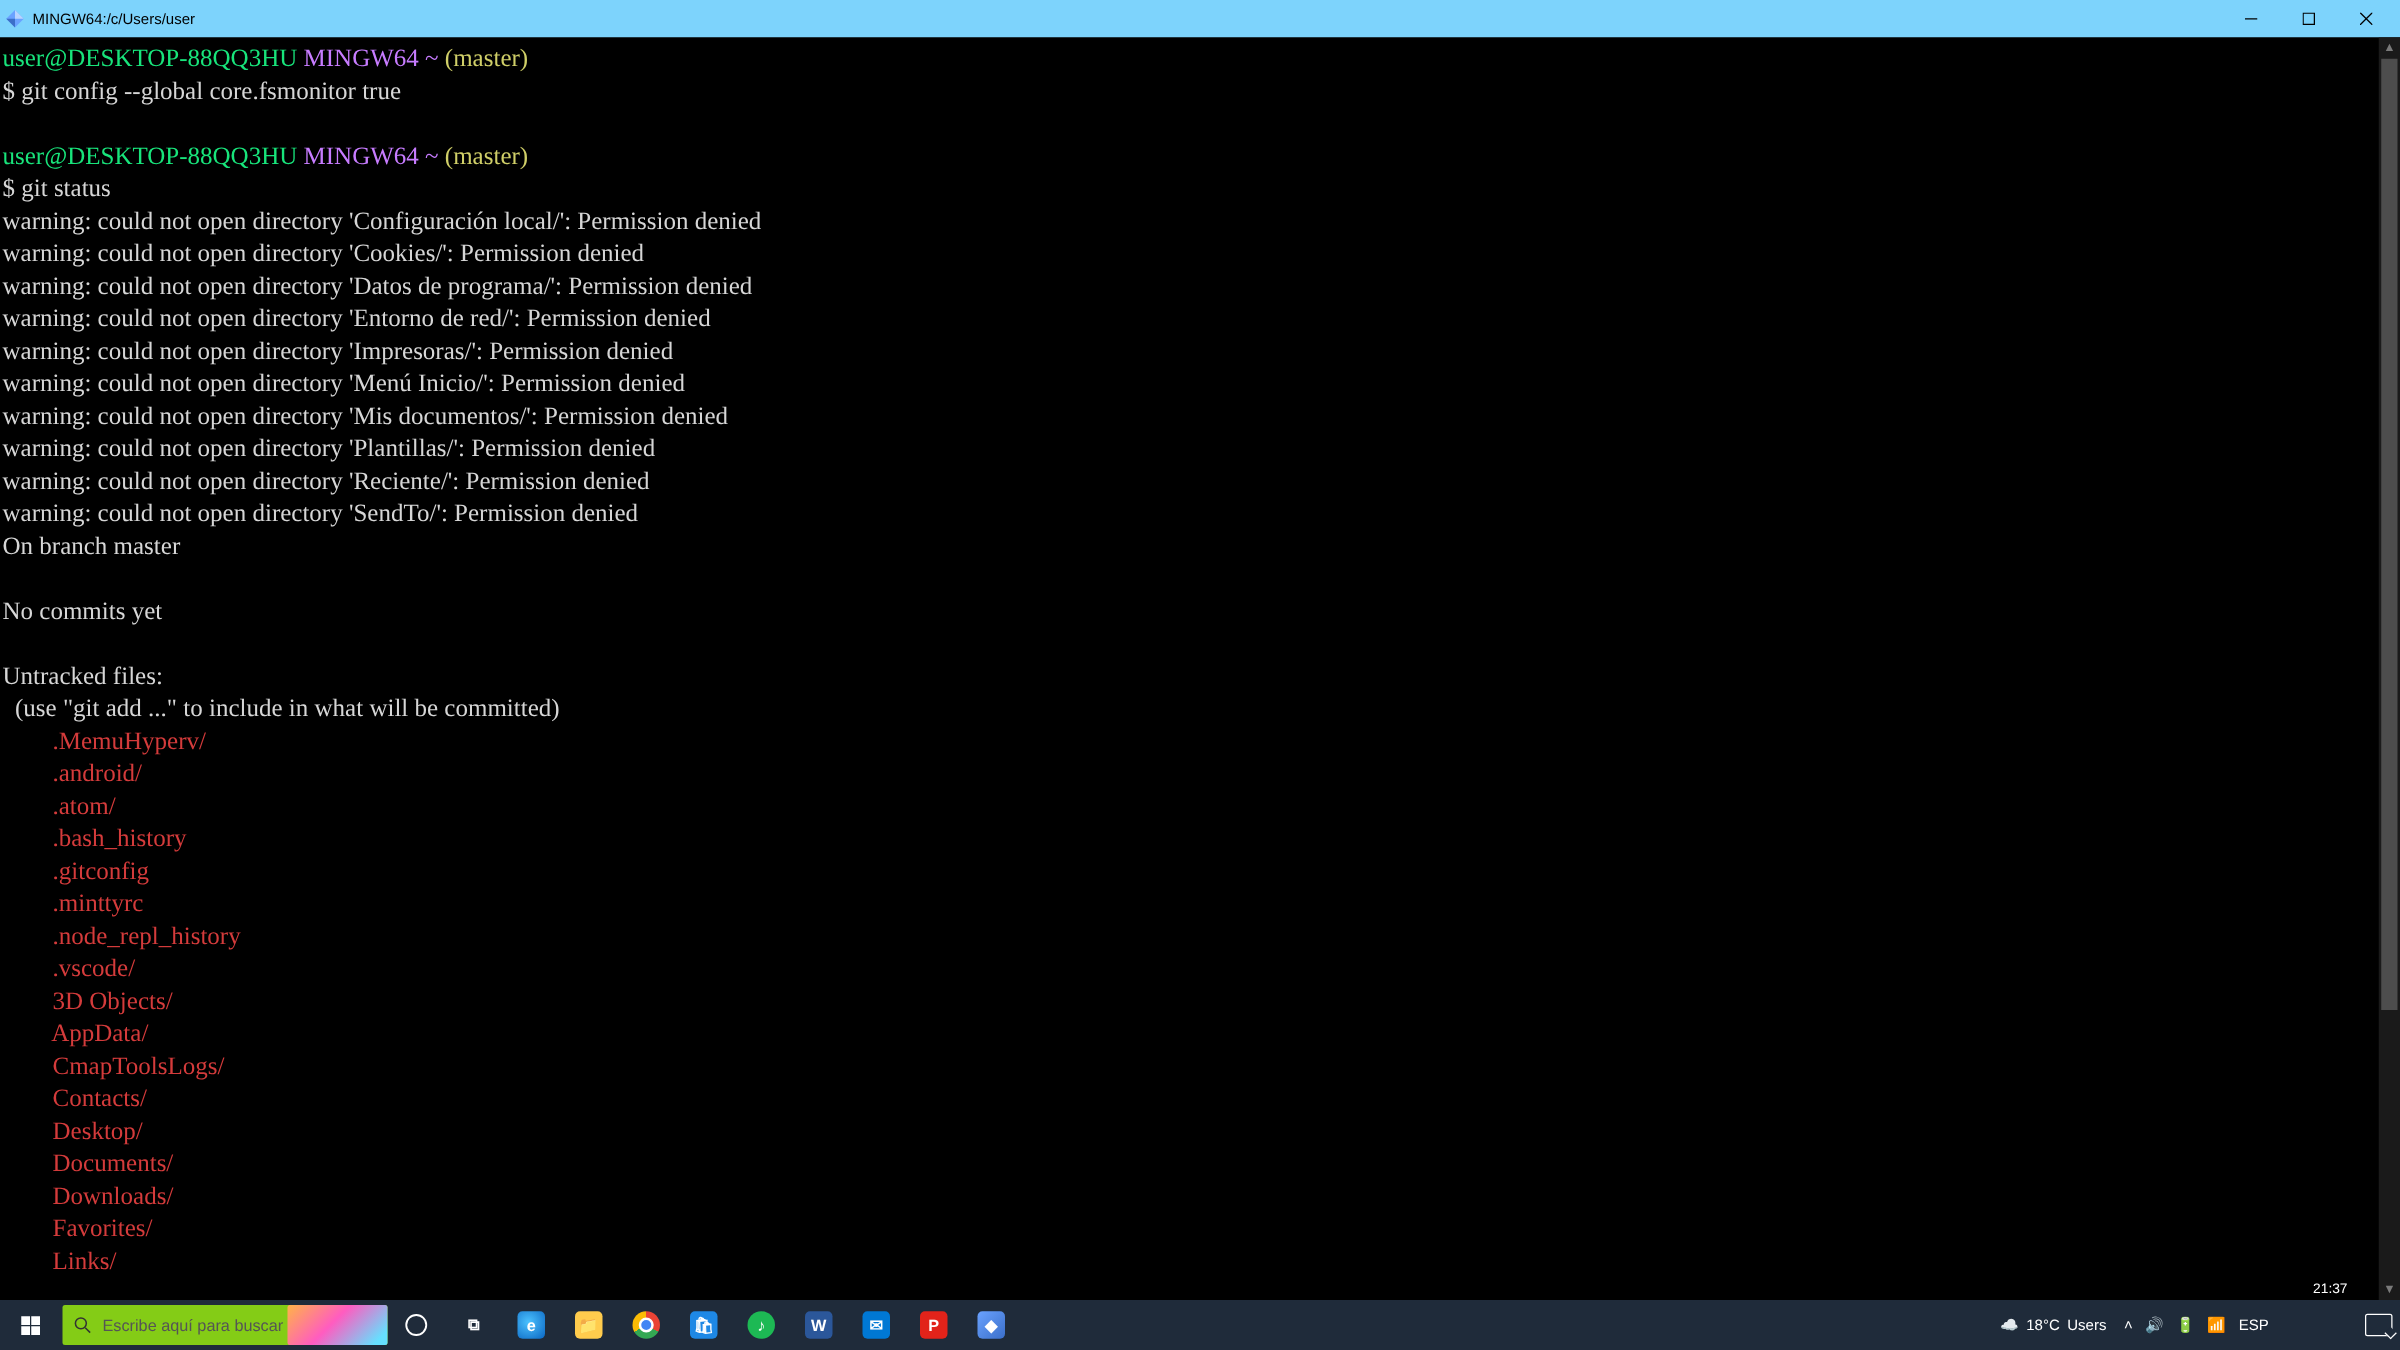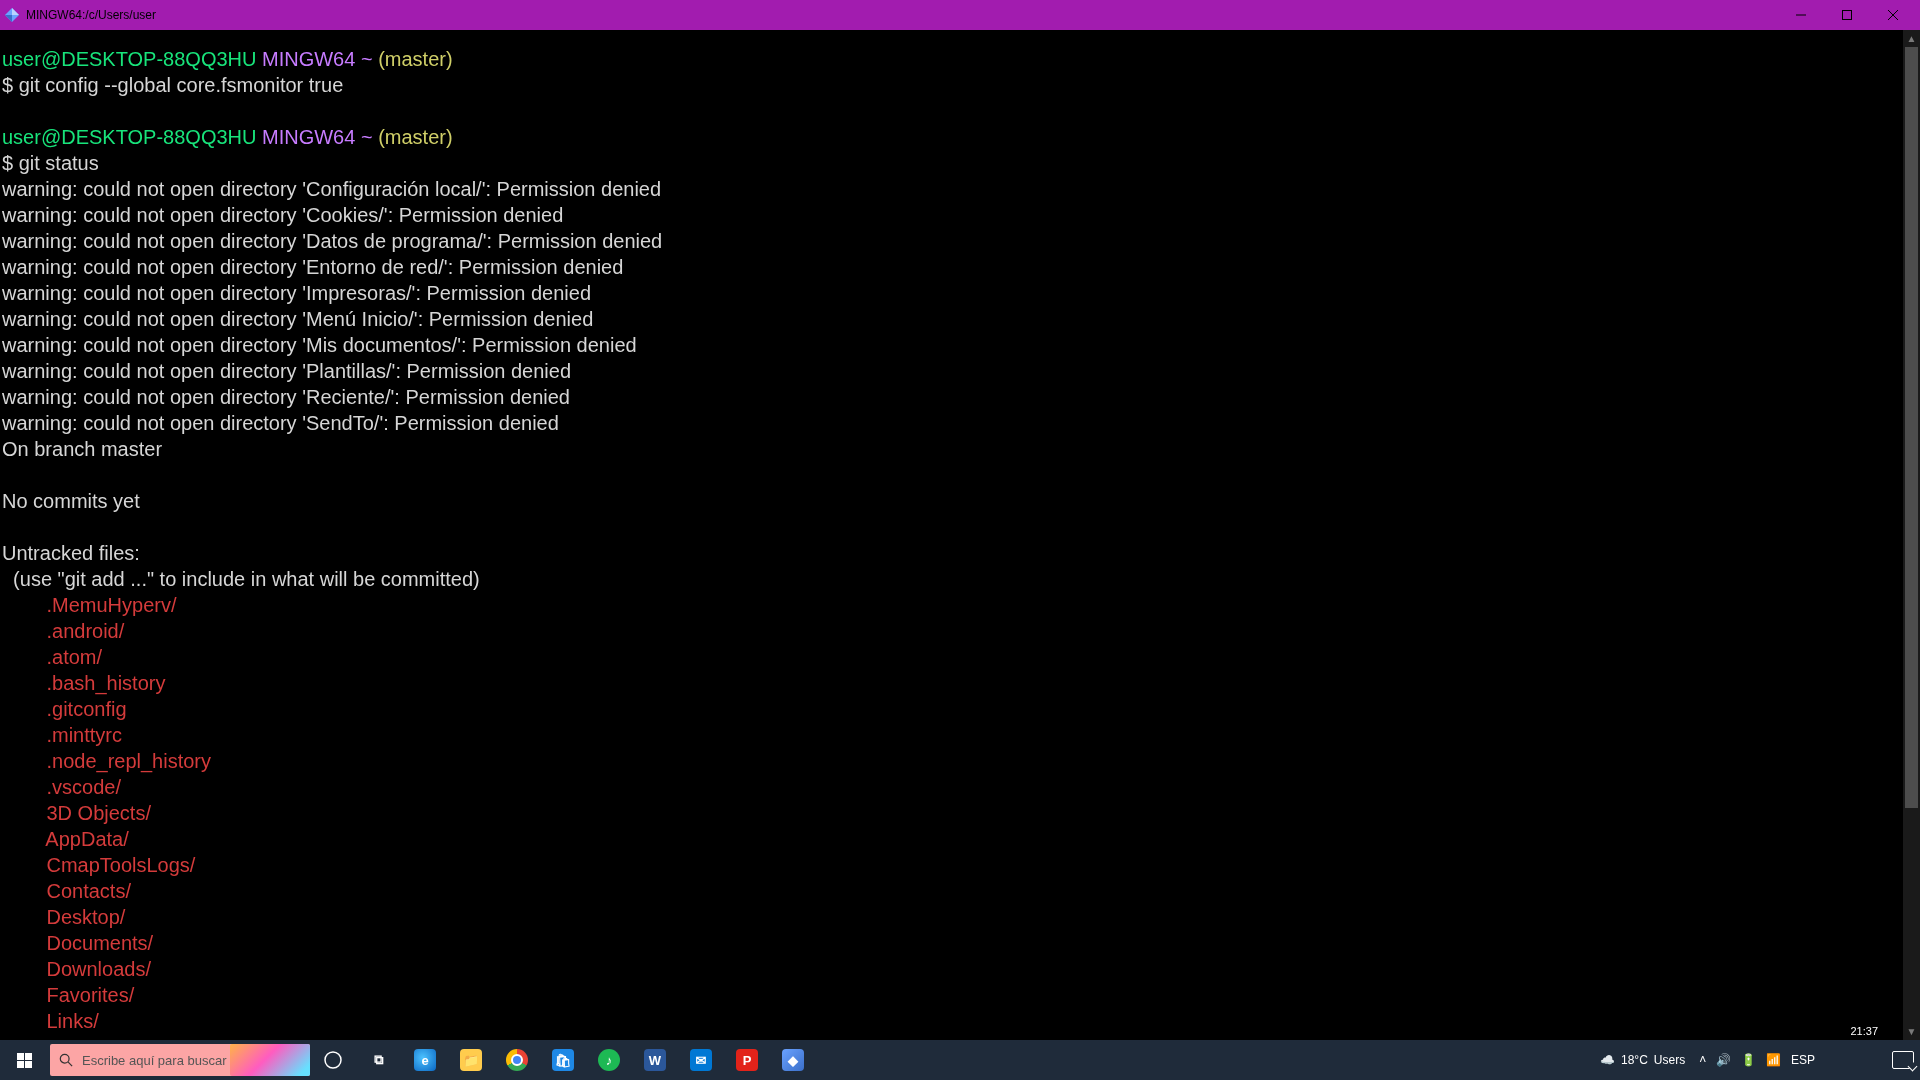--- a/index.html
+++ b/index.html
@@ -1,41 +1,41 @@
 <!DOCTYPE html>
 <html><head>
 <meta charset="utf-8">
 <style>
   html,body{margin:0;padding:0;width:1920px;height:1080px;overflow:hidden;font-family:"Segoe UI",Arial,sans-serif;background:#000;}
   
-  .titlebar{height:30px;background:#a21caf;display:flex;align-items:center;padding:0 4px;font-size:12px;color:#000;}
+  .titlebar{height:30px;background:#7dd3fc;display:flex;align-items:center;padding:0 4px;font-size:12px;color:#000;}
   .titlebar .app-ico{width:16px;height:16px;margin-right:6px;display:flex;align-items:center;justify-content:center;}
   .titlebar .title{flex:0 0 auto;}
   .titlebar .spacer{flex:1 1 auto;}
   .winbtn{width:46px;height:30px;display:flex;align-items:center;justify-content:center;color:#000;}
   .winbtn svg{width:10px;height:10px;}
   
   .terminal-wrap{position:relative;height:calc(100% - 30px - 40px);background:#000;}
-  .terminal{font-family:Liberation Sans, sans-serif;font-size:20px;line-height:26px;color:#c0c0c0;white-space:pre;padding:16px 0 0 2px;letter-spacing:0px;}
+  .terminal{font-family:Liberation Serif, serif;font-size:20px;line-height:26px;color:#c0c0c0;white-space:pre;padding:4px 0 0 2px;letter-spacing:0px;}
   .g{color:#18e47b;} 
   .p{color:#c77cff;} 
   .y{color:#d0cf68;} 
   .w{color:#d6d6d6;} 
   .r{color:#d43b3b;}
   .scroll{position:absolute;right:0;top:0;width:17px;height:100%;background:#1a1a1a;}
   .scroll .up,.scroll .dn{height:17px;display:flex;align-items:center;justify-content:center;color:#7a7a7a;font-size:10px;}
   .scroll .track{position:absolute;top:17px;bottom:17px;left:0;right:0;}
   .scroll .thumb{position:absolute;left:2px;right:2px;top:0;height:78%;background:#4d4d4d;}
   .scroll .dn{position:absolute;bottom:0;left:0;right:0;}
   
   .taskbar{height:40px;background:#1f2b3a;display:flex;align-items:center;color:#fff;font-size:12px;position:relative;}
   .startbtn{width:48px;height:40px;display:flex;align-items:center;justify-content:center;}
   .startbtn .winlogo{display:grid;grid-template-columns:7px 7px;grid-template-rows:7px 7px;gap:1px;}
   .startbtn .winlogo span{background:#fff;}
-  .searchbox{height:32px;width:260px;background:#fca5a5;margin:0 0 0 2px;display:flex;align-items:center;color:#555;border-radius:2px;}
+  .searchbox{height:32px;width:260px;background:#84cc16;margin:0 0 0 2px;display:flex;align-items:center;color:#555;border-radius:2px;}
   .searchbox .mag{width:32px;display:flex;align-items:center;justify-content:center;color:#333;}
   .searchbox .txt{flex:1;font-size:13px;}
   .searchbox .promo{width:80px;height:32px;background:linear-gradient(135deg,#ffb347,#ff5cc0,#66e0ff 90%);border-radius:2px;}
   .tbicon{width:46px;height:40px;display:flex;align-items:center;justify-content:center;}
   .ico{width:22px;height:22px;border-radius:4px;display:flex;align-items:center;justify-content:center;font-size:13px;font-weight:bold;color:#fff;}
   .taskright{position:absolute;right:0;top:0;height:40px;display:flex;align-items:center;gap:6px;padding-right:6px;}
   .weather{display:flex;align-items:center;gap:6px;margin-right:8px;}
   .sys{display:flex;align-items:center;gap:10px;color:#fff;font-size:12px;}
   .clock{display:flex;flex-direction:column;align-items:flex-end;font-size:11px;line-height:13px;margin:0 4px;gap:44px;}
   .notif{width:20px;height:16px;border:1px solid #fff;border-radius:2px;position:relative;}

